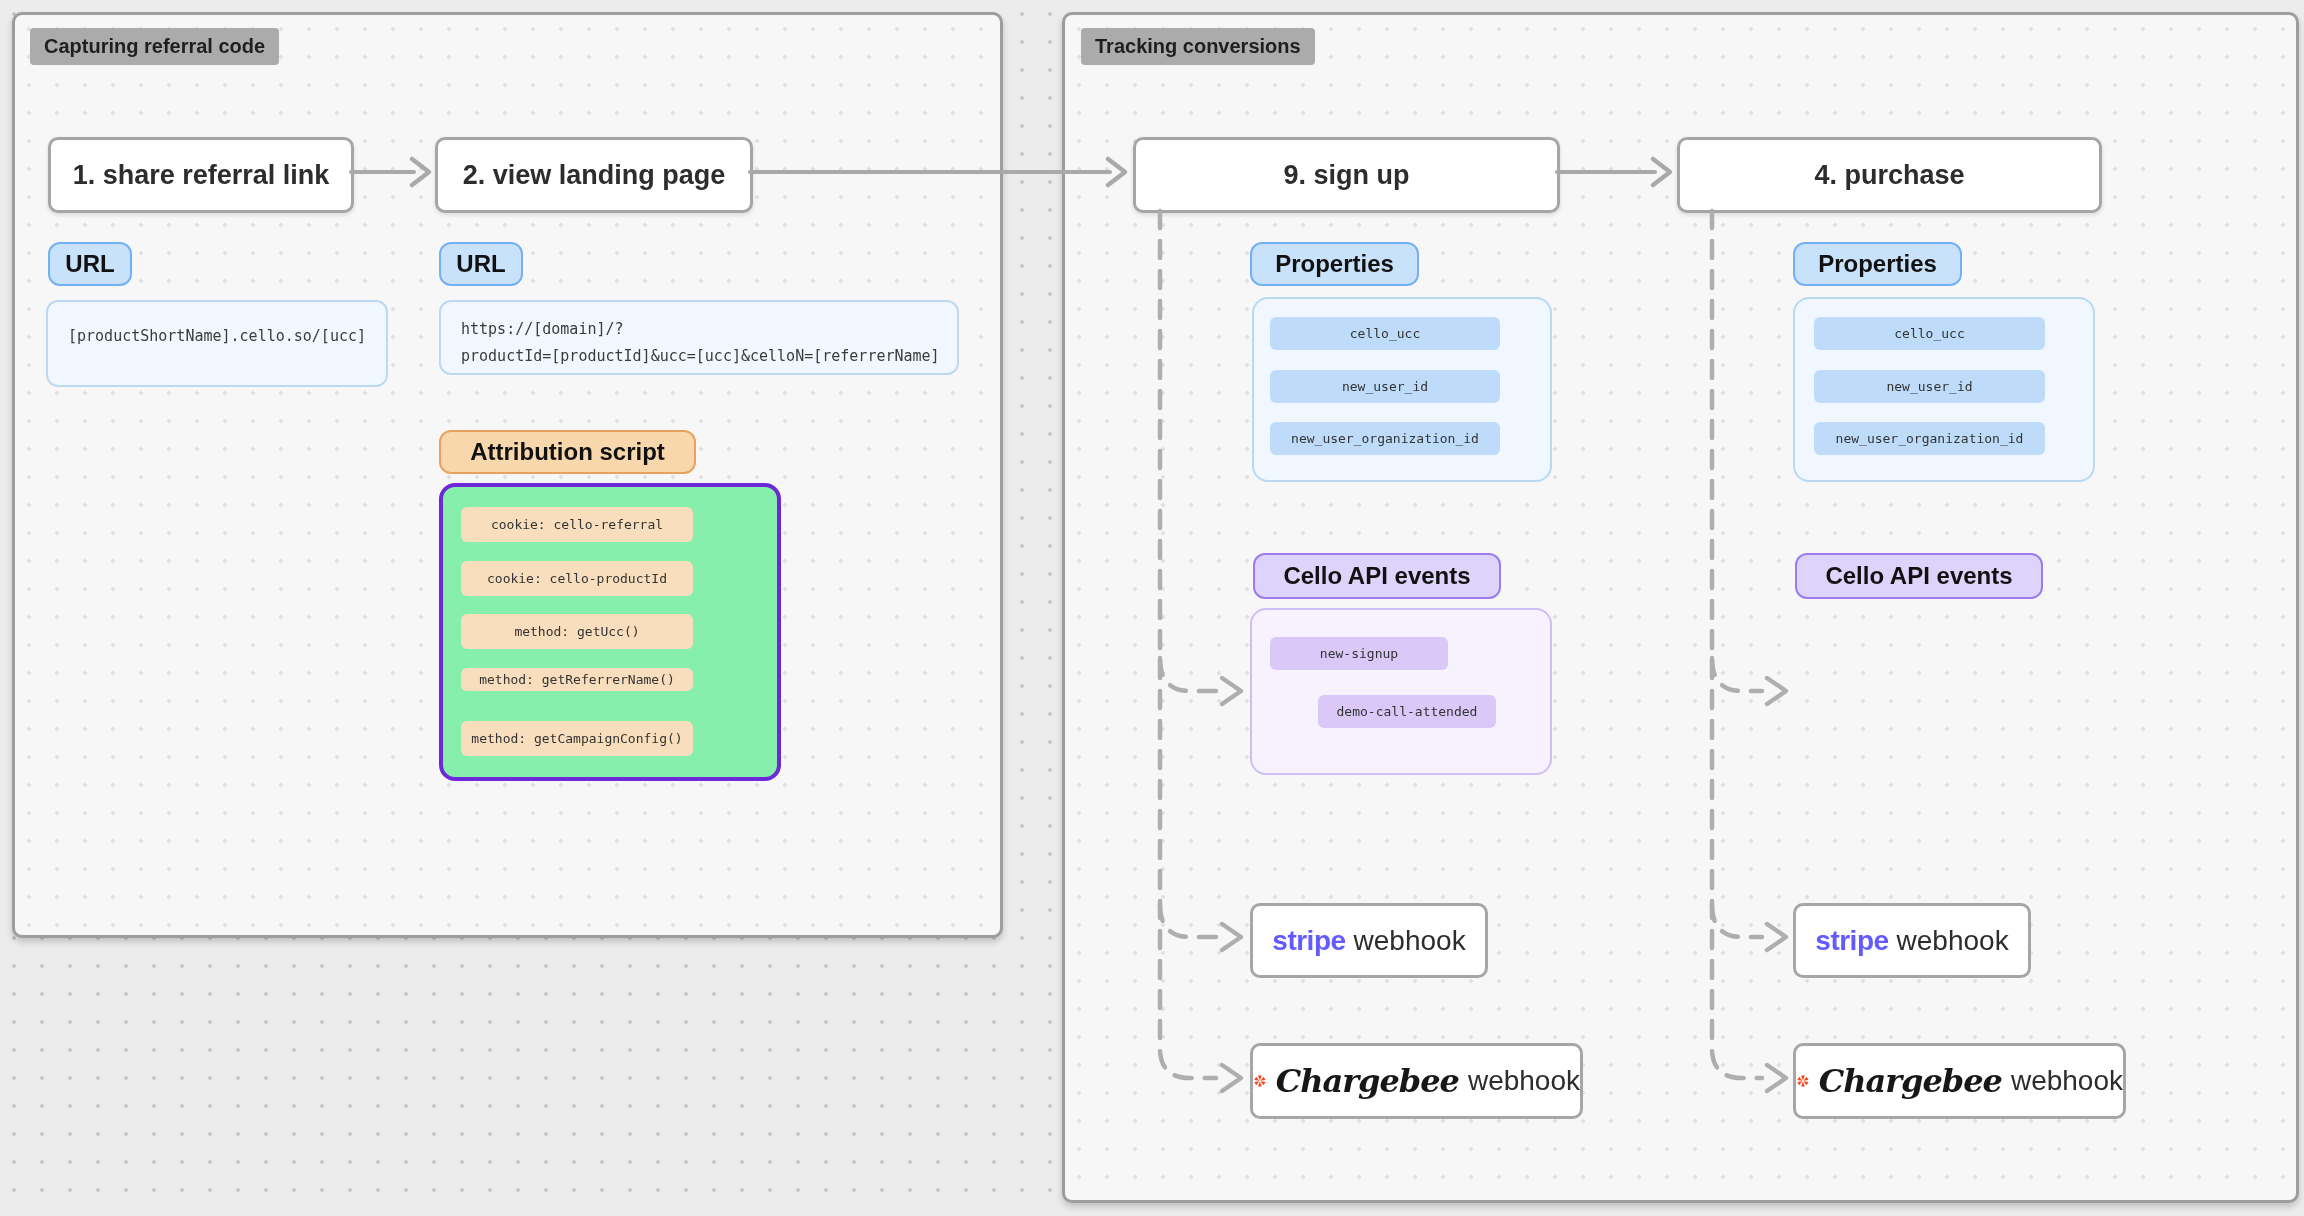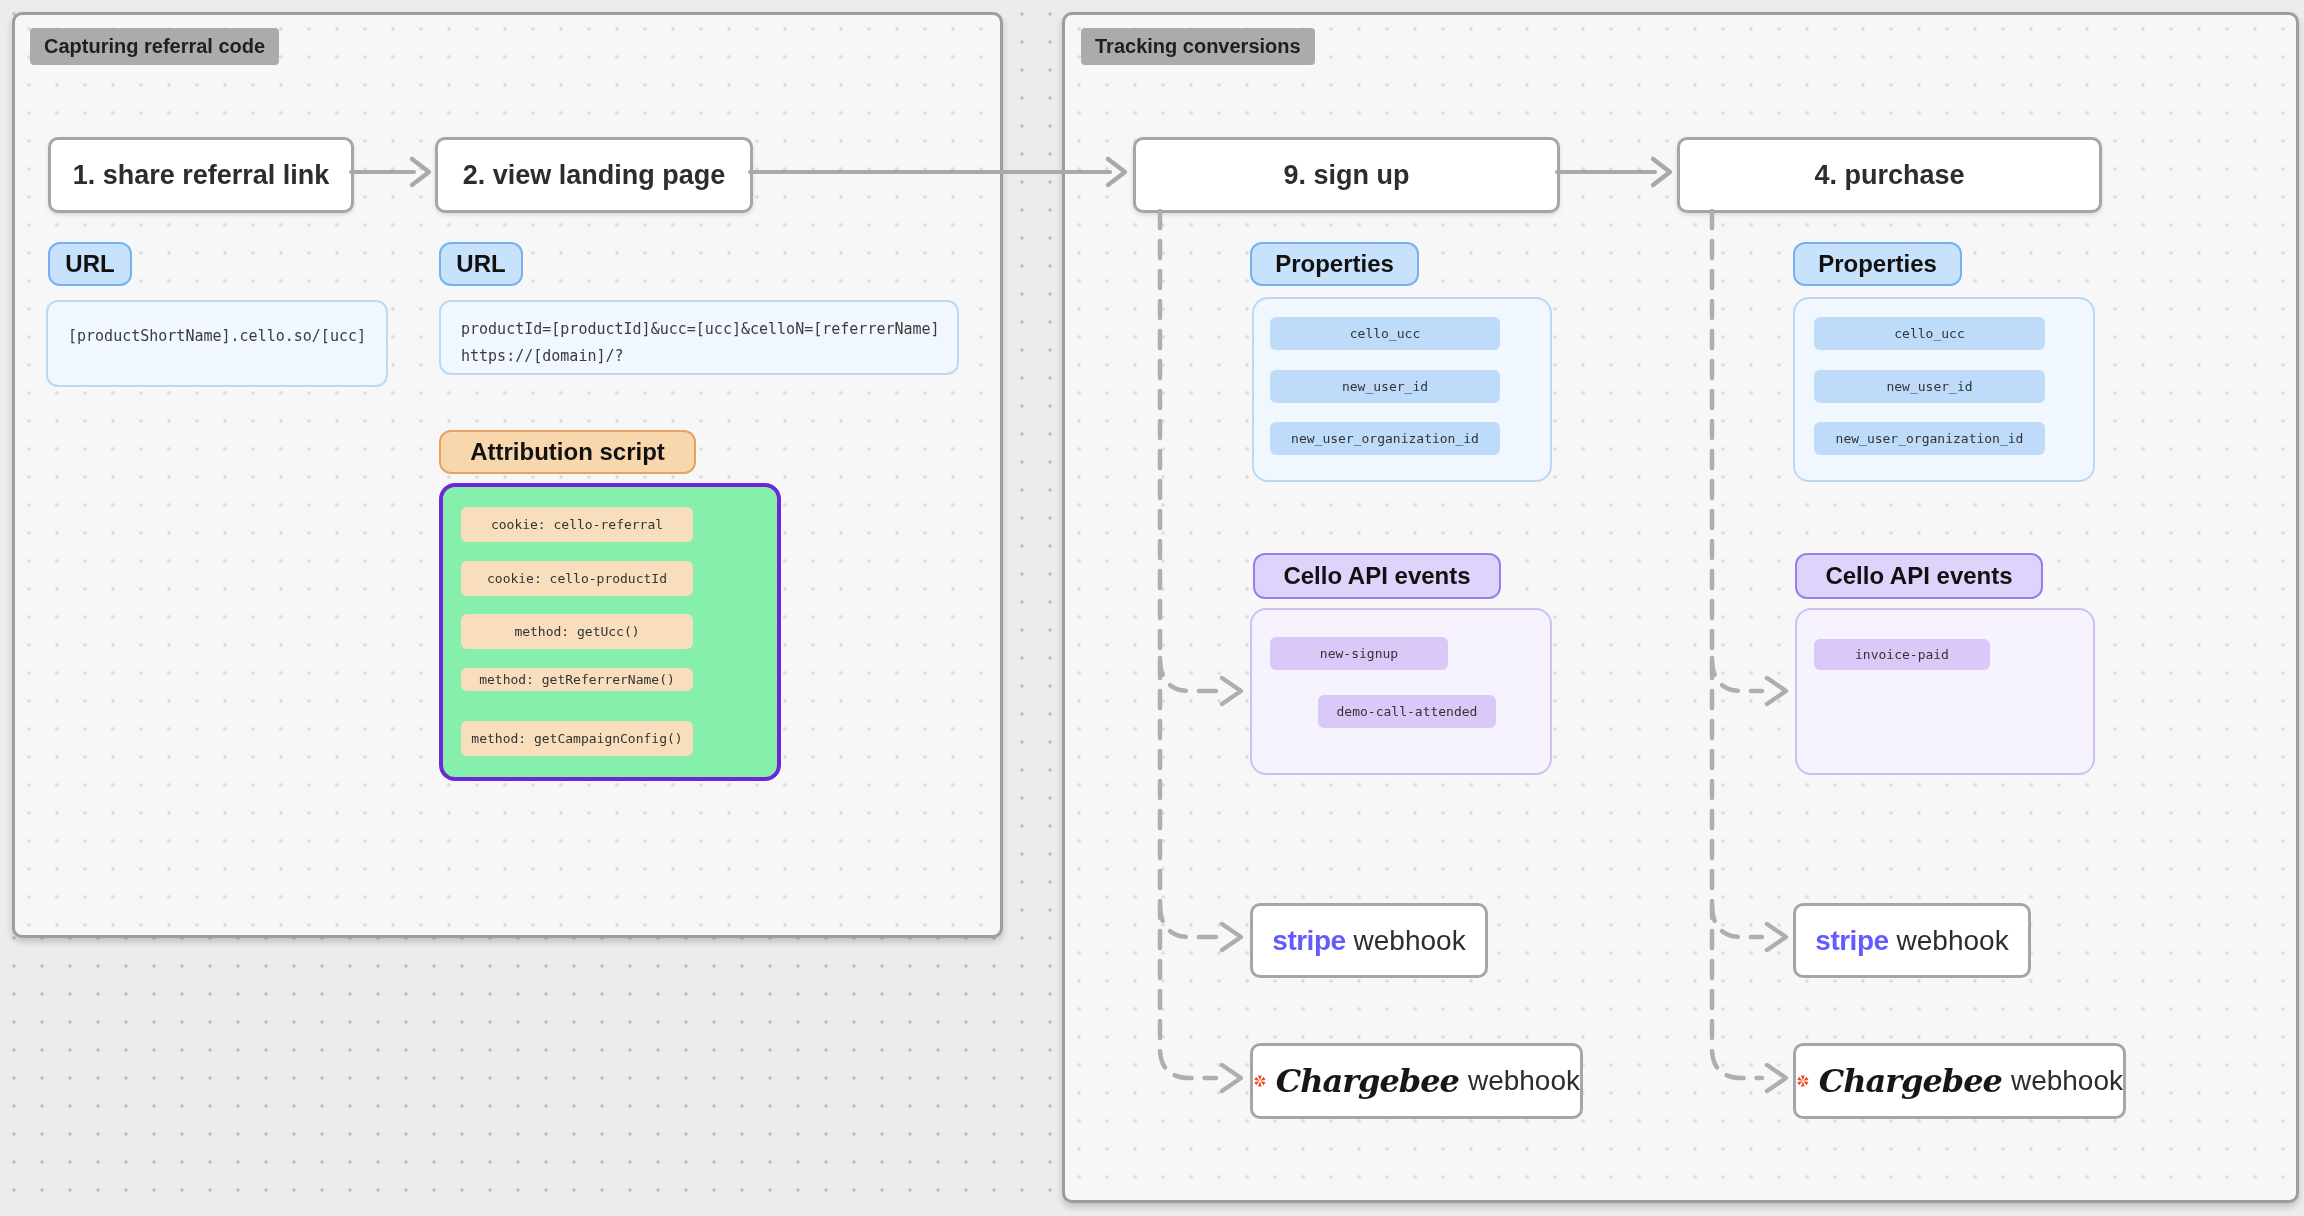--- a/index.html
+++ b/index.html
@@ -126,22 +126,22 @@
   <div class="step-box" style="left:48px;top:137px;width:300px;height:70px;">1. share referral link</div>
   <div class="step-box" style="left:435px;top:137px;width:312px;height:70px;">2. view landing page</div>
   <div class="step-box" style="left:1133px;top:137px;width:421px;height:70px;">9. sign up</div>
   <div class="step-box" style="left:1677px;top:137px;width:419px;height:70px;">4. purchase</div>
 
   <div class="badge blue" style="left:48px;top:242px;width:80px;height:40px;">URL</div>
   <div class="code-box" style="left:46px;top:300px;width:298px;height:41px;">[productShortName].cello.so/[ucc]</div>
 
   <div class="badge blue" style="left:439px;top:242px;width:80px;height:40px;">URL</div>
   <div class="code-box" style="left:439px;top:300px;width:476px;height:43px;padding:14px 20px;">
+    <div>https://[domain]/?</div>
     <div>productId=[productId]&amp;ucc=[ucc]&amp;celloN=[referrerName]</div>
-    <div>https://[domain]/?</div>
   </div>
 
   <div class="badge orange" style="left:439px;top:430px;width:253px;height:40px;">Attribution script</div>
   <div class="container orange" style="left:439px;top:483px;width:334px;height:290px;">
     <div class="item orange" style="left:18px;top:20px;width:232px;height:35px;">cookie: cello-referral</div>
     <div class="item orange" style="left:18px;top:74px;width:232px;height:35px;">cookie: cello-productId</div>
     <div class="item orange" style="left:18px;top:127px;width:232px;height:35px;">method: getUcc()</div>
     <div class="item orange" style="left:18px;top:181px;width:232px;height:23px;">method: getReferrerName()</div>
     <div class="item orange" style="left:18px;top:234px;width:232px;height:35px;">method: getCampaignConfig()</div>
   </div>
@@ -179,23 +179,20 @@
   </div>
 
   <div class="badge blue" style="left:1793px;top:242px;width:165px;height:40px;">Properties</div>
   <div class="container blue" style="left:1793px;top:297px;width:298px;height:181px;">
     <div class="item blue" style="left:19px;top:18px;width:231px;height:33px;">cello_ucc</div>
     <div class="item blue" style="left:19px;top:71px;width:231px;height:33px;">new_user_id</div>
     <div class="item blue" style="left:19px;top:123px;width:231px;height:33px;">new_user_organization_id</div>
   </div>
 
   <div class="badge purple" style="left:1795px;top:553px;width:244px;height:42px;">Cello API events</div>
-  <div class="container purple" style="left:1795px;top:608px;width:296px;height:163px;">
-    <div class="item purple" style="left:17px;top:29px;width:176px;height:31px;">invoice-paid</div>
-  </div>
 
   <div class="webhook-box" style="left:1793px;top:903px;width:232px;height:69px;">
     <span class="stripe-brand">stripe</span>
       <span>webhook</span>
   </div>
   <div class="webhook-box" style="left:1793px;top:1043px;width:327px;height:70px;">
     <svg class="cb-icon" viewBox="0 0 24 24">
       <g fill="#f0461c">
         <path d="M12 11 L8.7 2.6 L15.3 2.6 Z"></path>
         <path d="M12 11 L8.7 2.6 L15.3 2.6 Z" transform="rotate(60 12 12)"></path>

